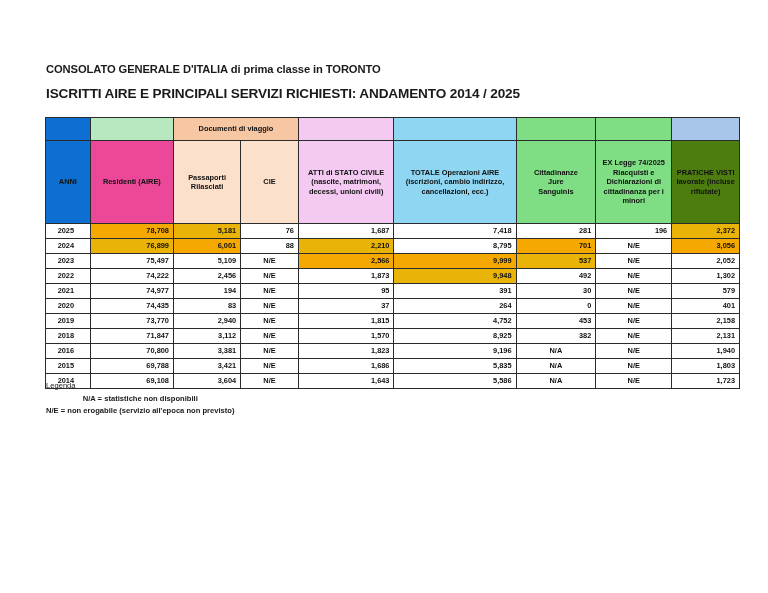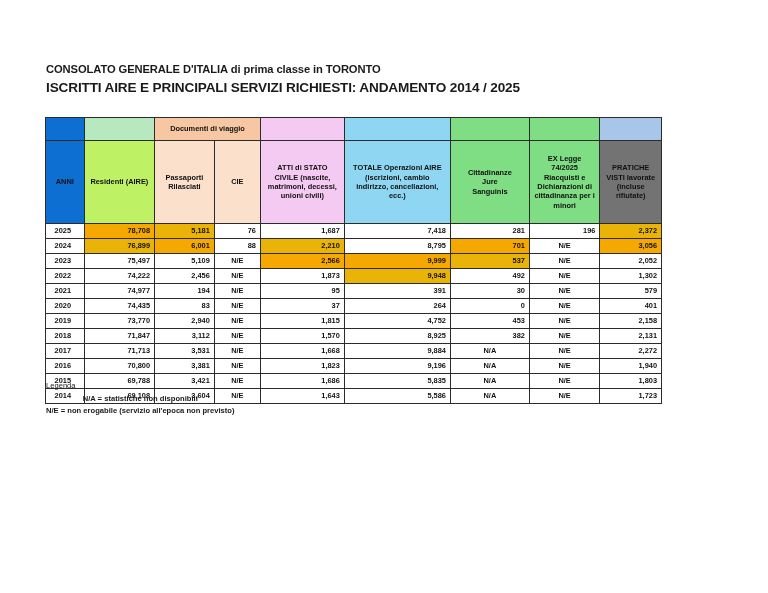--- a/index.html
+++ b/index.html
@@ -10,21 +10,21 @@
   body {
     width: 768px;
     height: 593px;
     font-family: "Liberation Sans", sans-serif;
     color: #1a1a1a;
     overflow: hidden;
   }
 
   .page {
     position: relative;
-    width: 662px;
+    width: 740px;
     height: 593px;
     background: #ffffff;
   }
 
   .titles {
     position: absolute;
     left: 46px;
     top: 62px;
   }
   .title-line1 {
@@ -32,21 +32,21 @@
     font-weight: bold;
     letter-spacing: -0.1px;
     white-space: nowrap;
     line-height: 14px;
   }
   .title-line2 {
     font-size: 13.6px;
     font-weight: bold;
     letter-spacing: -0.15px;
     white-space: nowrap;
-    margin-top: 4px;
+    margin-top: 10px;
     line-height: 16px;
   }
 
   table.grid {
     position: absolute;
     left: 45px;
     top: 117px;
     border-collapse: collapse;
     table-layout: fixed;
   }
@@ -68,29 +68,29 @@
   .c-pass   { width: 70px; }
   .c-cie    { width: 62px; }
   .c-atti   { width: 100px; }
   .c-tot    { width: 128px; }
   .c-citt   { width: 80px; }
   .c-ex     { width: 78px; }
   .c-prat   { width: 70px; }
 
   
   .h-anni  { background: #0d6fd1; color: #ffffff; font-size: 8.6px; }
-  .h-res   { background: #bef264; font-size: 9px; }
+  .h-res   { background: #ec4899; font-size: 9px; }
   .h-docgrp{ background: #f7c6a3; font-size: 9.6px; }
   .h-pass  { background: #fbe0cc; }
   .h-cie   { background: #fbe0cc; }
   .h-atti  { background: #f4caf2; }
   .h-tot   { background: #8fd6f2; }
   .h-citt  { background: #7fdd83; }
   .h-ex    { background: #7fdd83; }
-  .h-prat  { background: #737373; }
+  .h-prat  { background: #4d7c0f; }
   .h-blank-res   { background: #b7e8bf; }
   .h-blank-atti  { background: #f4caf2; }
   .h-blank-tot   { background: #8fd6f2; }
   .h-blank-citt  { background: #7fdd83; }
   .h-blank-ex    { background: #7fdd83; }
   .h-blank-prat  { background: #a7c6ea; }
   .h-blank-anni  { background: #0d6fd1; }
 
   
   tbody td {
@@ -271,31 +271,20 @@
           <td class="num">71,847</td>
           <td class="num">3,112</td>
           <td class="ctr">N/E</td>
           <td class="num">1,570</td>
           <td class="num">8,925</td>
           <td class="num">382</td>
           <td class="ctr">N/E</td>
           <td class="num">2,131</td>
         </tr>
         <tr>
-          <td class="year">2017</td>
-          <td class="num">71,713</td>
-          <td class="num">3,531</td>
-          <td class="ctr">N/E</td>
-          <td class="num">1,668</td>
-          <td class="num">9,884</td>
-          <td class="ctr">N/A</td>
-          <td class="ctr">N/E</td>
-          <td class="num">2,272</td>
-        </tr>
-        <tr>
           <td class="year">2016</td>
           <td class="num">70,800</td>
           <td class="num">3,381</td>
           <td class="ctr">N/E</td>
           <td class="num">1,823</td>
           <td class="num">9,196</td>
           <td class="ctr">N/A</td>
           <td class="ctr">N/E</td>
           <td class="num">1,940</td>
         </tr>

